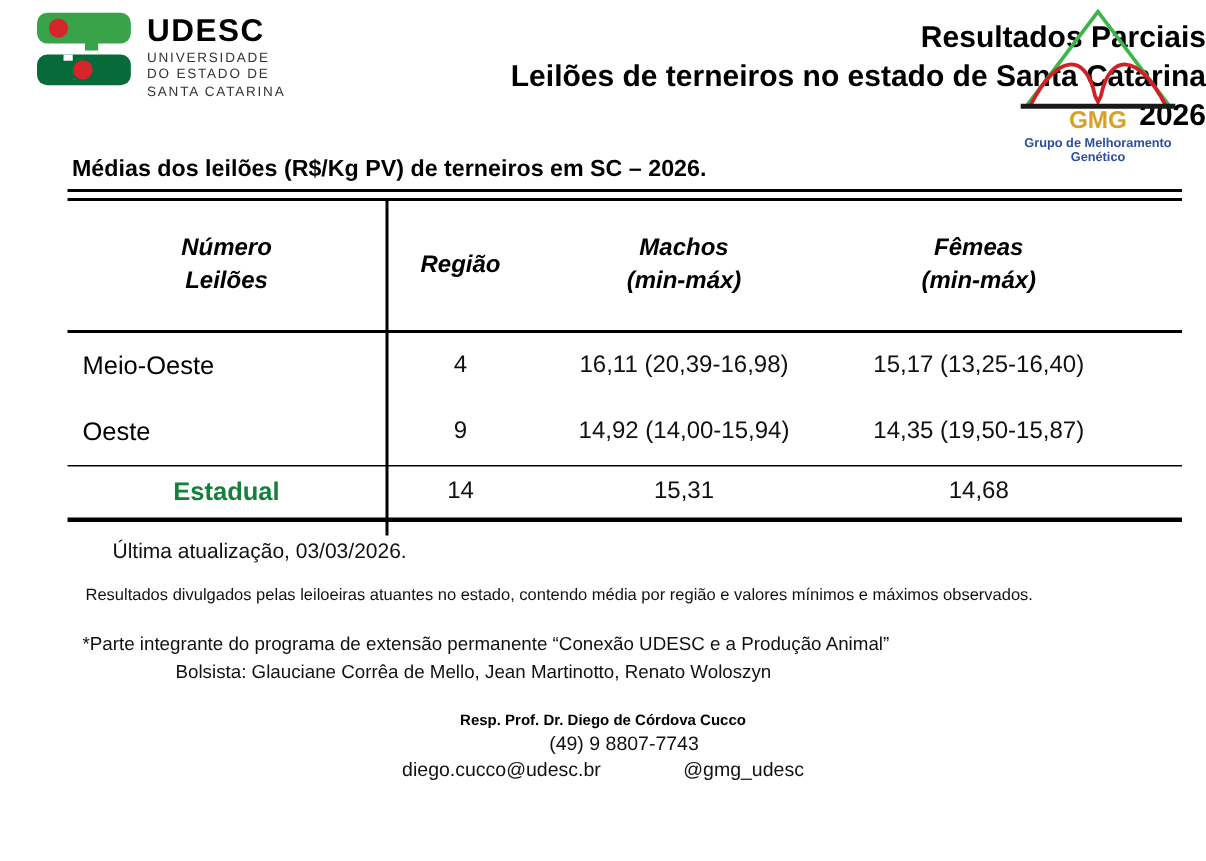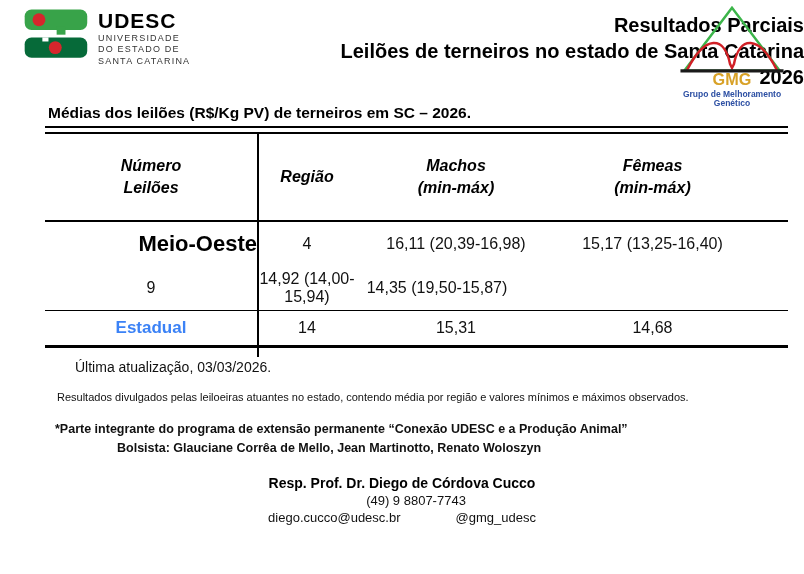--- a/index.html
+++ b/index.html
@@ -25,33 +25,33 @@
     border-bottom:2px solid #000;color:#000;
   }
   
   .table-wrap{position:relative;margin-left:45px;width:743px;border-top:2px solid #000;}
   .vline{position:absolute;left:212px;top:0;height:calc(100% + 9px);width:1.5px;background:#000;}
   .trow{display:grid;grid-template-columns:212px 100px 198px 233px;align-items:center;}
   .thead{height:86px;border-bottom:2px solid #000;}
   .th{font-weight:bold;font-style:italic;font-size:16px;text-align:center;line-height:22px;color:#000;}
   .drow{height:44px;}
   .cell{font-size:16px;text-align:center;color:#111;}
-  .cell-region{font-weight:bold;font-size:22px;text-align:right;padding-left:10px;color:#000;}
+  .cell-region{font-weight:normal;font-size:17px;text-align:left;padding-left:10px;color:#000;}
   .total-row{height:34px;border-top:1.5px solid #000;border-bottom:3.5px solid #000;}
-  .cell-total-region{font-weight:bold;font-size:17px;text-align:center;color:#3b82f6;}
+  .cell-total-region{font-weight:bold;font-size:17px;text-align:center;color:#15803d;}
   .col-f{padding-right:38px;}
   
   .last-update{margin:11px 0 0 75px;font-size:14px;color:#111;}
   .source-note{margin:16px 0 0 57px;font-size:11px;color:#111;}
-  .program-block{margin:17px 0 0 55px;font-size:12.5px;line-height:19px;color:#111;font-weight:bold;}
+  .program-block{margin:17px 0 0 55px;font-size:12.5px;line-height:19px;color:#111;}
   .program-line2{padding-left:20px;}
   .program-line3{padding-left:62px;}
   
   .footer{margin-top:17px;text-align:center;}
-  .resp-name{font-weight:bold;font-size:14px;color:#000;}
+  .resp-name{font-weight:bold;font-size:10px;color:#000;}
   .phone{font-size:13px;margin-top:2px;color:#111;margin-left:28px;}
   .contact-line{display:flex;justify-content:center;gap:55px;font-size:13px;margin-top:2px;color:#111;}
 </style>
 </head>
 <body>
 
 <div class="header">
 
   <div class="udesc-logo">
     <span>
@@ -117,20 +117,21 @@
   </div>
 
   <div class="trow drow">
     <div class="cell cell-region">Meio-Oeste</div>
     <div class="cell">4</div>
     <div class="cell">16,11 (20,39-16,98)</div>
     <div class="cell col-f">15,17 (13,25-16,40)</div>
   </div>
 
   <div class="trow drow">
+    <div class="cell cell-region">Oeste</div>
     <div class="cell">9</div>
     <div class="cell">14,92 (14,00-15,94)</div>
     <div class="cell col-f">14,35 (19,50-15,87)</div>
   </div>
 
   <div class="trow total-row">
     <div class="cell cell-total-region">Estadual</div>
     <div class="cell">14</div>
     <div class="cell">15,31</div>
     <div class="cell col-f">14,68</div>

